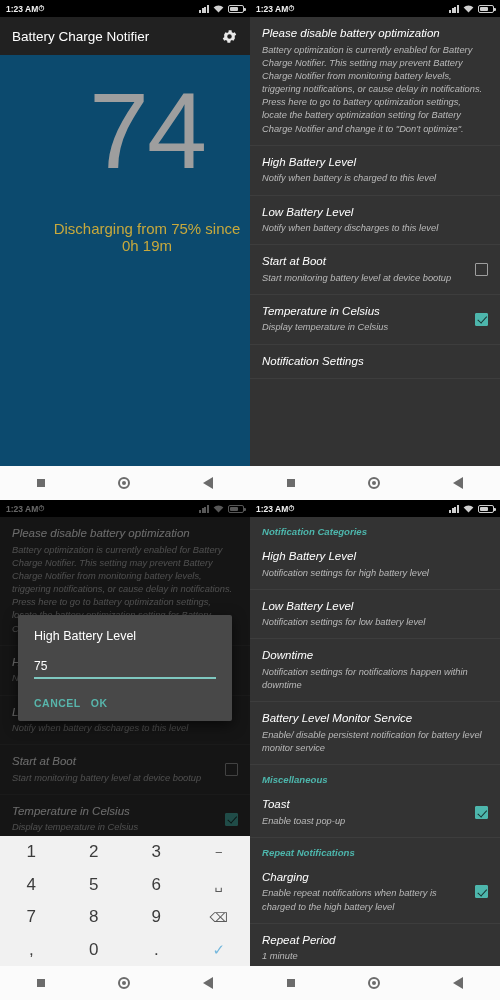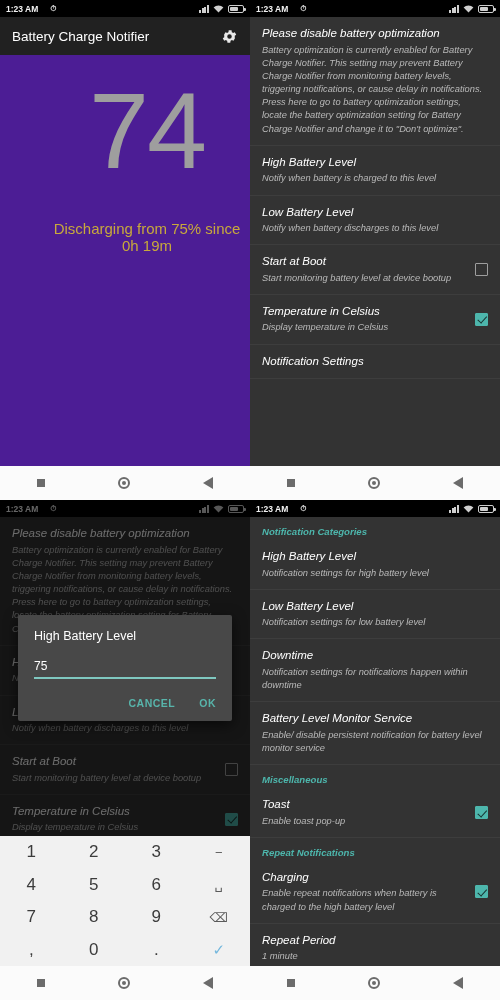--- a/index.html
+++ b/index.html
@@ -10,21 +10,21 @@
     -webkit-font-smoothing:antialiased;
   }
   .grid { display:grid; grid-template-columns:250px 250px; grid-template-rows:500px 500px; width:500px; height:1000px; }
   .panel { position:relative; overflow:hidden; }
 
   
   .statusbar {
     height:17px; display:flex; align-items:center; justify-content:space-between;
     padding:0 6px; background:#000; color:#f2f2f2; font-size:8.5px; font-weight:bold;
   }
-  .sb-left { display:flex; align-items:center; gap:12px; }
+  .sb-left { display:flex; align-items:center; gap:0; }
   .sb-right { display:flex; align-items:center; gap:4px; }
   .ic-signal { display:inline-block; width:10px; height:8px; position:relative; }
   .ic-signal i { position:absolute; bottom:0; width:2px; background:#cfcfcf; }
   .ic-signal i:nth-child(1){left:0;height:3px;}
   .ic-signal i:nth-child(2){left:2.6px;height:4.5px;}
   .ic-signal i:nth-child(3){left:5.2px;height:6px;}
   .ic-signal i:nth-child(4){left:7.8px;height:8px;}
   .ic-wifi { width:11px; height:8px; }
   .ic-batt { width:16px; height:8px; border:1.2px solid #cfcfcf; border-radius:2px; position:relative; }
   .ic-batt:after { content:""; position:absolute; right:-3px; top:2px; width:2px; height:3px; background:#cfcfcf; border-radius:0 1px 1px 0; }
@@ -33,21 +33,21 @@
 
   
   .appbar {
     height:38px; background:#212121; display:flex; align-items:center;
     justify-content:space-between; padding:0 12px;text-align:right;
   }
   .appbar-title { color:#fff; font-size:13.5px; }
   .gear { width:17px; height:17px; }
 
   
-  .p1-body { background:#4c1d95; height:573px; position:relative;padding-left:44px; }
+  .p1-body { background:#0c4a6e; height:573px; position:relative;padding-left:44px; }
   .big-num {
     text-align:center; color:#9e9e9e; font-size:108px; line-height:1;
     padding-top:22px; font-weight:normal; letter-spacing:-2px;
   }
   .sub-status {
     text-align:center; color:#c8a93c; font-size:15px; margin-top:35px;
   }
   .stats { position:absolute; bottom:32px; left:0; right:0; }
   .stat-row { display:flex; border-top:1px solid #232323; }
   .stat-cell {
@@ -89,21 +89,21 @@
   
   .p3-dim { filter:brightness(0.42); }
   .dialog {
     position:absolute; left:18px; top:115px; width:214px;
     background:#484848; border-radius:2px; padding:14px 16px 8px;
     box-shadow:0 4px 14px rgba(0,0,0,0.6);
   }
   .dlg-title { color:#ffffff; font-size:12.5px; margin-bottom:16px; }
   .dlg-value { color:#ffffff; font-size:12px; padding-bottom:4px; }
   .dlg-underline { height:1.6px; background:#7fc8c0; margin-bottom:18px; }
-  .dlg-actions { display:flex; justify-content:flex-end; gap:24px; padding-bottom:4px; }
+  .dlg-actions { display:flex; gap:10px; padding-bottom:4px; }
   .dlg-btn { color:#58b5ab; font-size:10.5px; font-weight:bold; letter-spacing:.5px; }
 
   .keypad {
     position:absolute; left:0; right:0; bottom:34px; height:130px;
     background:#f1f1f1; display:grid;
     grid-template-columns:repeat(4,1fr); grid-template-rows:repeat(4,1fr);
   }
   .key { display:flex; align-items:center; justify-content:center; color:#3b3b3b; font-size:17px; }
   .key.sm { font-size:13px; color:#5a5a5a; }
   .key.chk { color:#73b7dd; font-size:15px; }

